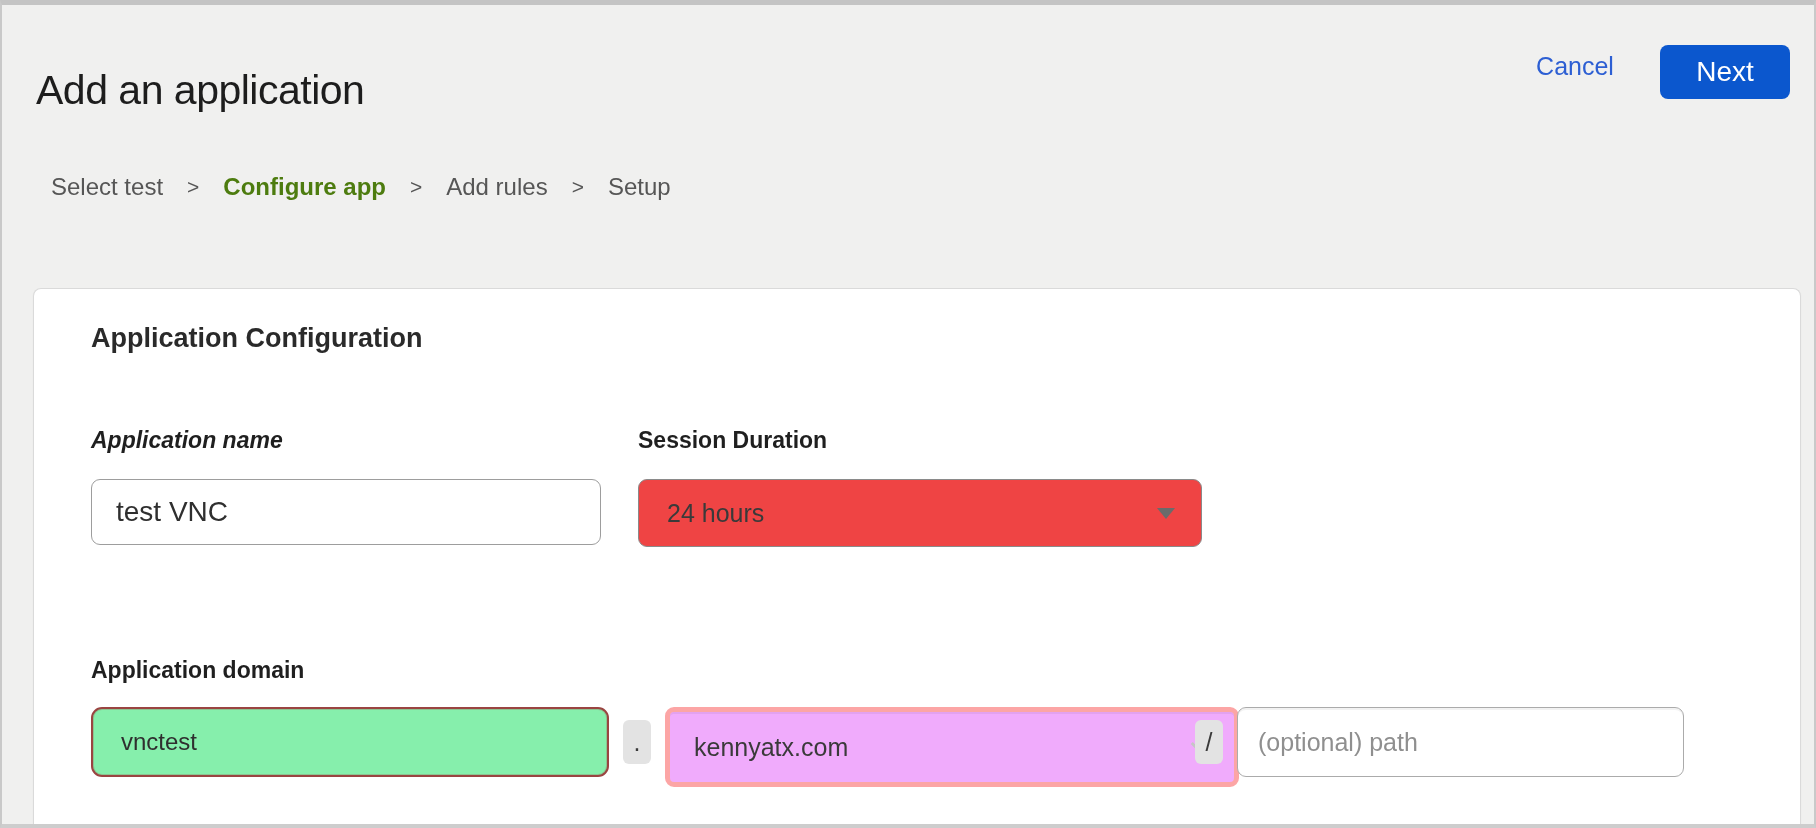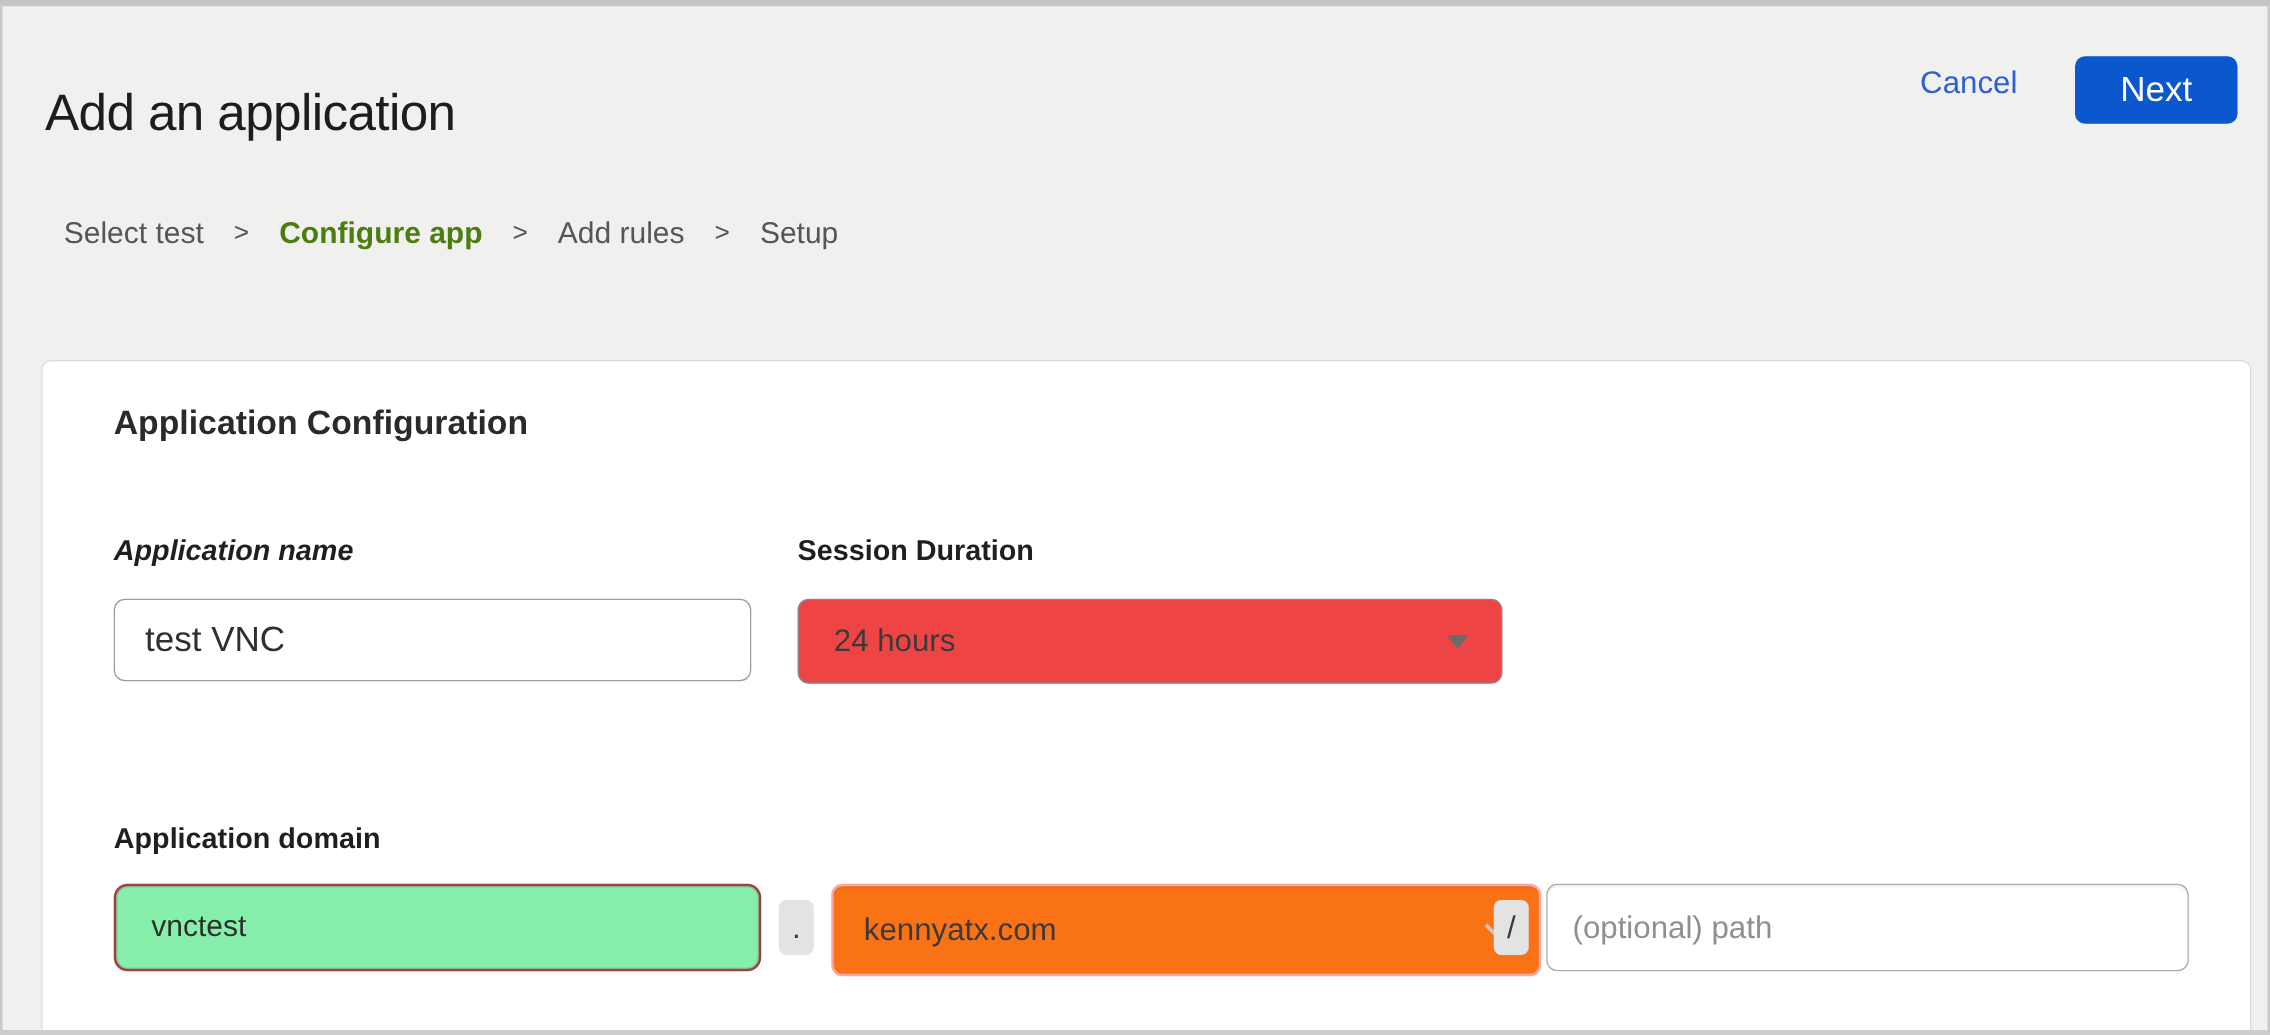--- a/index.html
+++ b/index.html
@@ -51,28 +51,28 @@
   .subdomain-input{position:absolute;left:57px;top:418px;width:518px;height:70px;
     border:2px solid var(--error-red,#9a4441);border-radius:11px;
     padding:0 0 0 28px;font-size:24px;color:#2f2f2f;background:#86efac;
     box-shadow:inset 0 0 0 1px rgba(154,68,65,0.25);}
   .sep-chip{position:absolute;width:28px;height:44px;top:431px;
     background:#e3e3e3;border-radius:6px;display:flex;align-items:center;
     justify-content:center;font-size:25px;color:#3a3a3a;}
   .chip-dot{left:589px;}
   .chip-slash{left:1161px;}
   .domain-select{position:absolute;left:631px;top:418px;width:516px;height:70px;
-    border:2px solid #fca5a5;border-radius:9px;background:#f97316;cursor:pointer;
+    border:5px solid #fca5a5;border-radius:9px;background:#f0abfc;cursor:pointer;
     box-shadow:inset 0 2px 0 rgba(0,0,0,0.05);
     display:flex;align-items:center;padding:0 24px;font-size:25px;color:#3a3a3a;}
   .domain-select .value{flex:1;}
   .chevron-down{width:13px;height:13px;margin-top:-6px;
     border-right:3px solid #c6c6c6;border-bottom:3px solid #c6c6c6;
     transform:rotate(45deg);}
-  .path-input{position:absolute;left:1203px;top:418px;width:514px;height:70px;
+  .path-input{position:absolute;left:1203px;top:418px;width:447px;height:70px;
     border:1px solid #ababab;border-radius:9px;padding:0 0 0 20px;
     font-size:25px;color:#14532d;background:#fff;
     box-shadow:inset 0 2px 0 rgba(0,0,0,0.05);}
   .path-input::placeholder{color:#8f8f8f;opacity:1;}
 </style>
 </head>
 <body>
 
 <div class="frame"></div>
 

